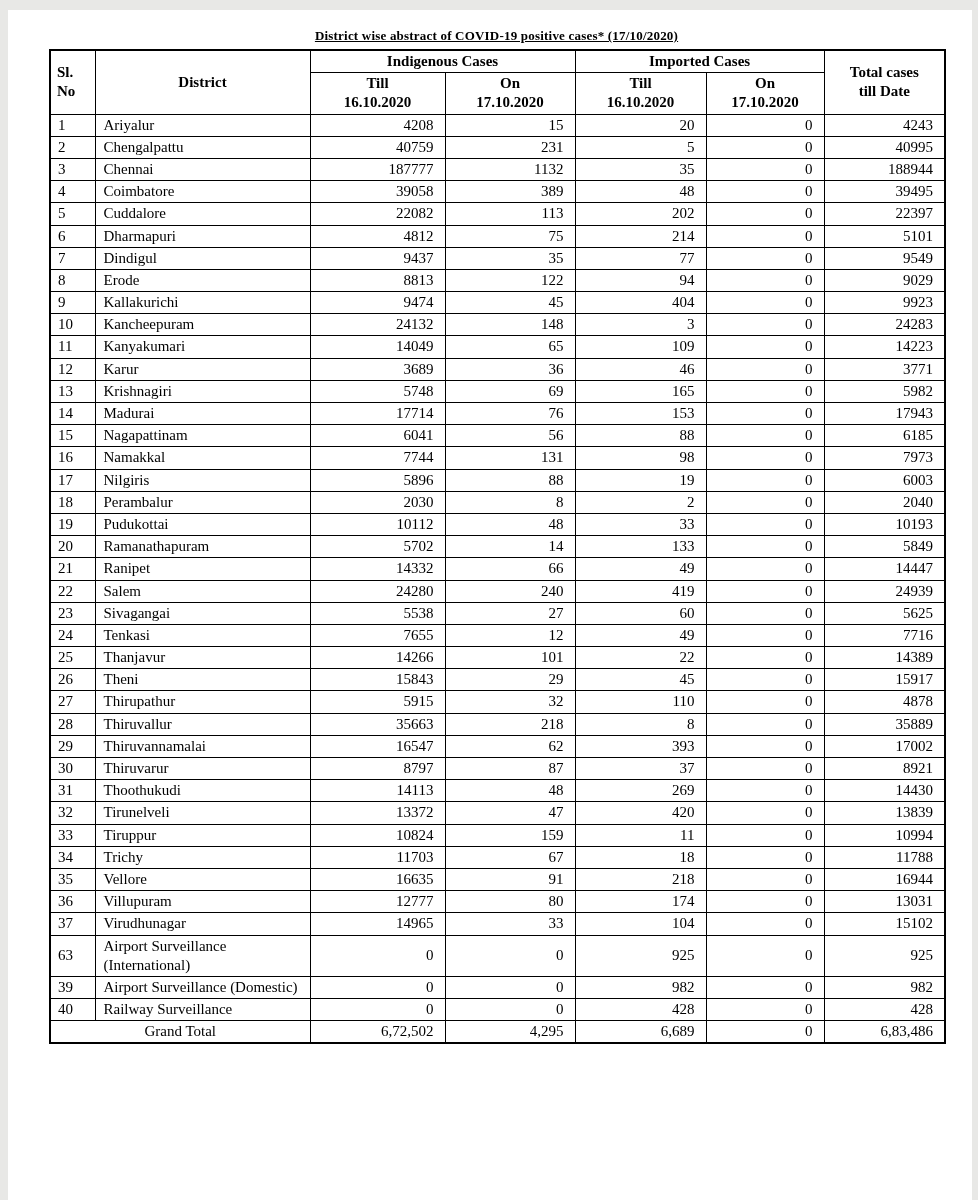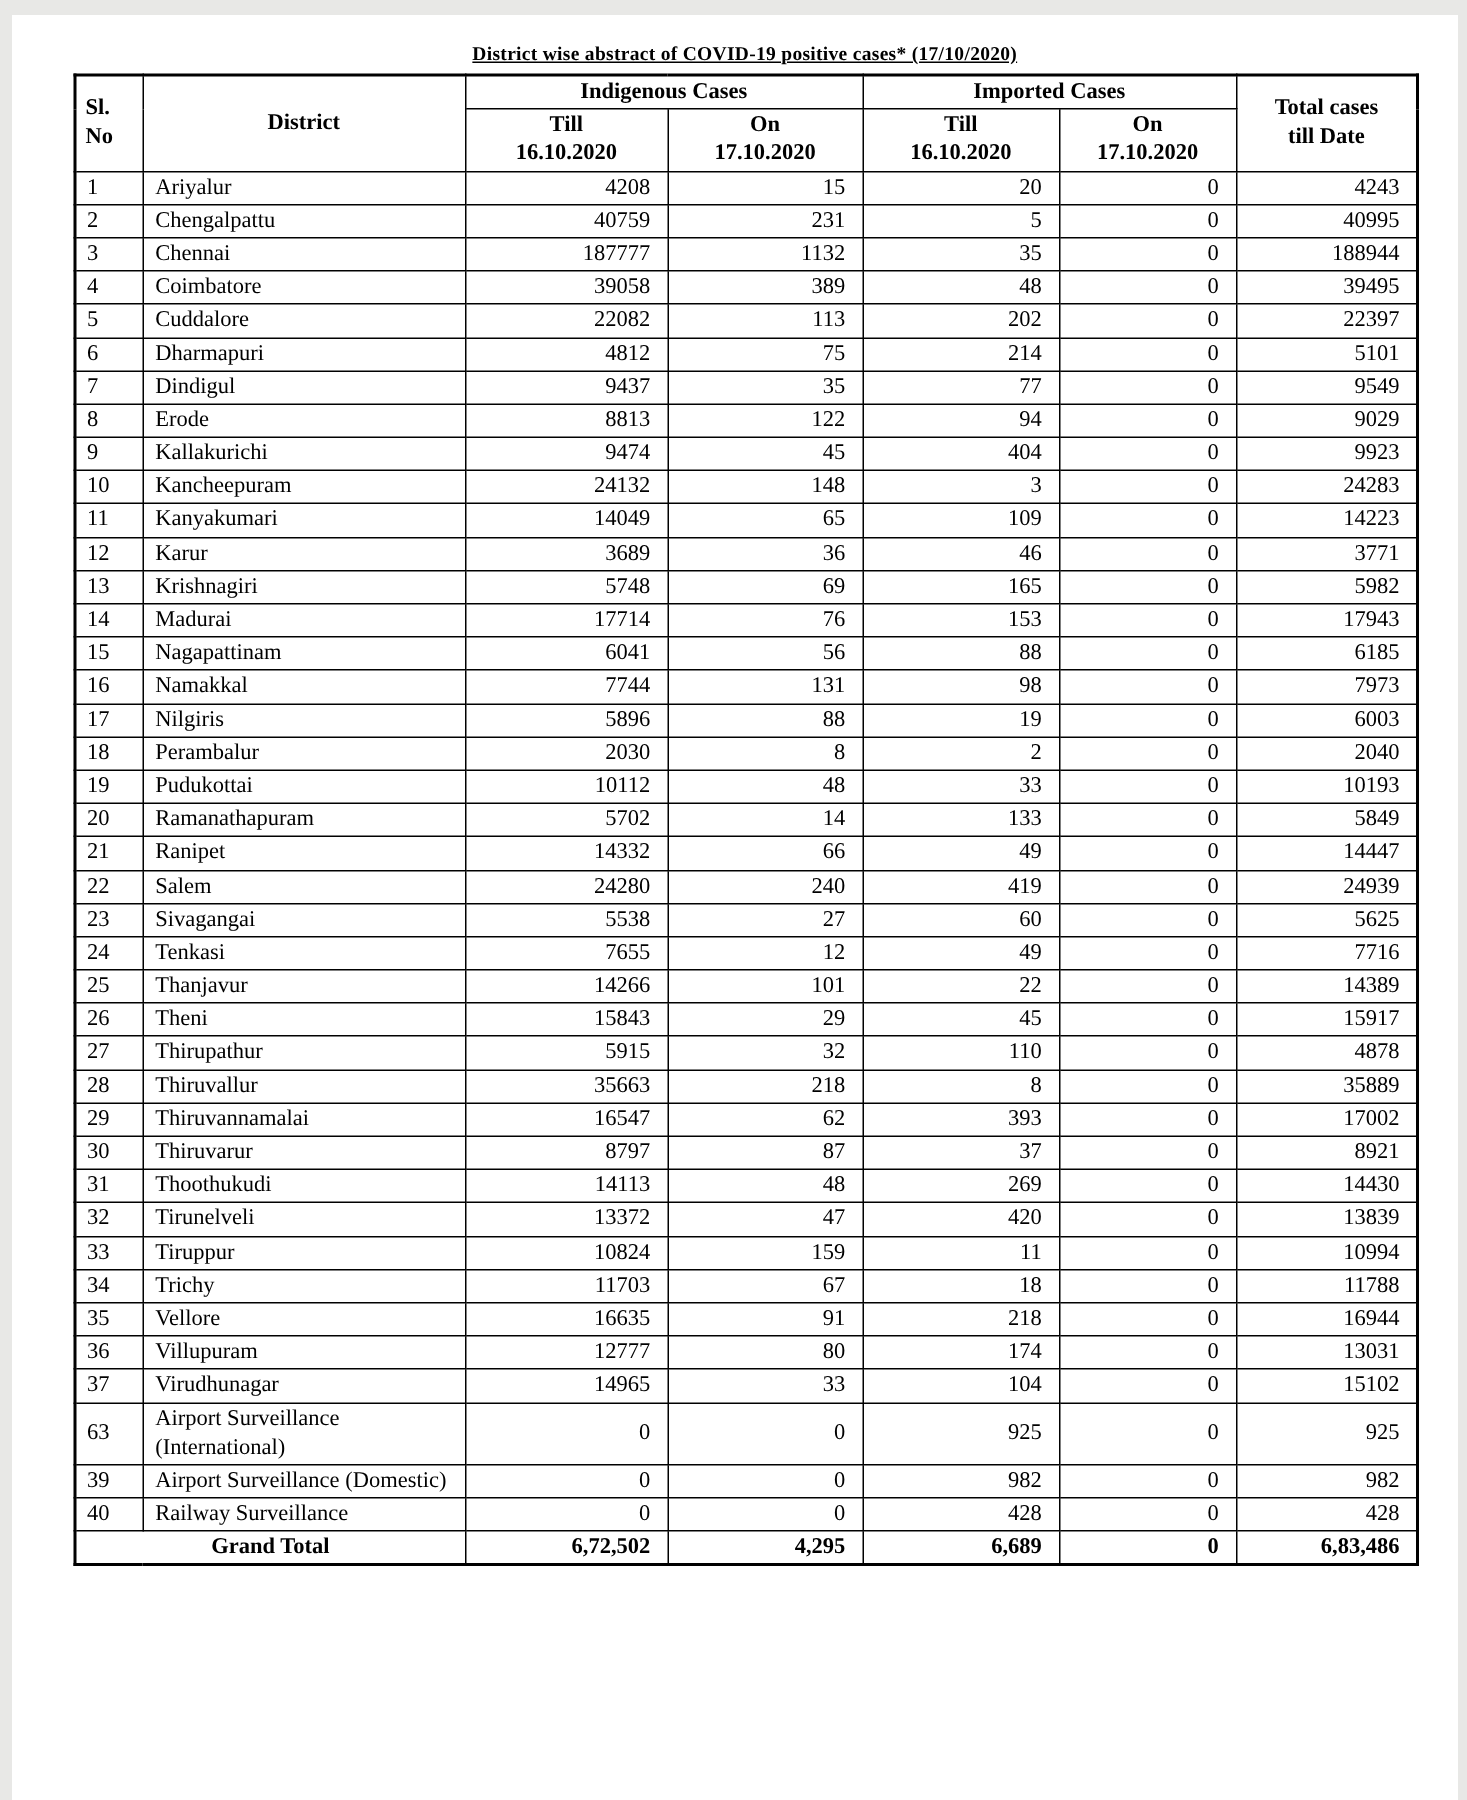--- a/index.html
+++ b/index.html
@@ -54,21 +54,21 @@
     white-space: pre-line;
     padding: 1px 4px;
   }
   th.h-slno {
     text-align: left;
     padding-left: 6px;
   }
   td.c0 { text-align: left; padding-left: 7px; padding-right: 2px; }
   td.c1 { text-align: left; padding-left: 8px; margin-left: 18px; }
   td.c2, td.c3, td.c4, td.c5, td.c6 { text-align: right; padding-right: 11px; }
-  tfoot td { font-weight: bold; }
+  tfoot td { font-weight: normal; }
   tfoot td.gt-label { text-align: center; }
   .note {
     margin: 7px 0 0 107px;
     width: 748px;
     font-size: 15.5px;
     line-height: 1.35;
   }
   .note .note-prefix { font-weight: bold; }
 </style>
 </head>

